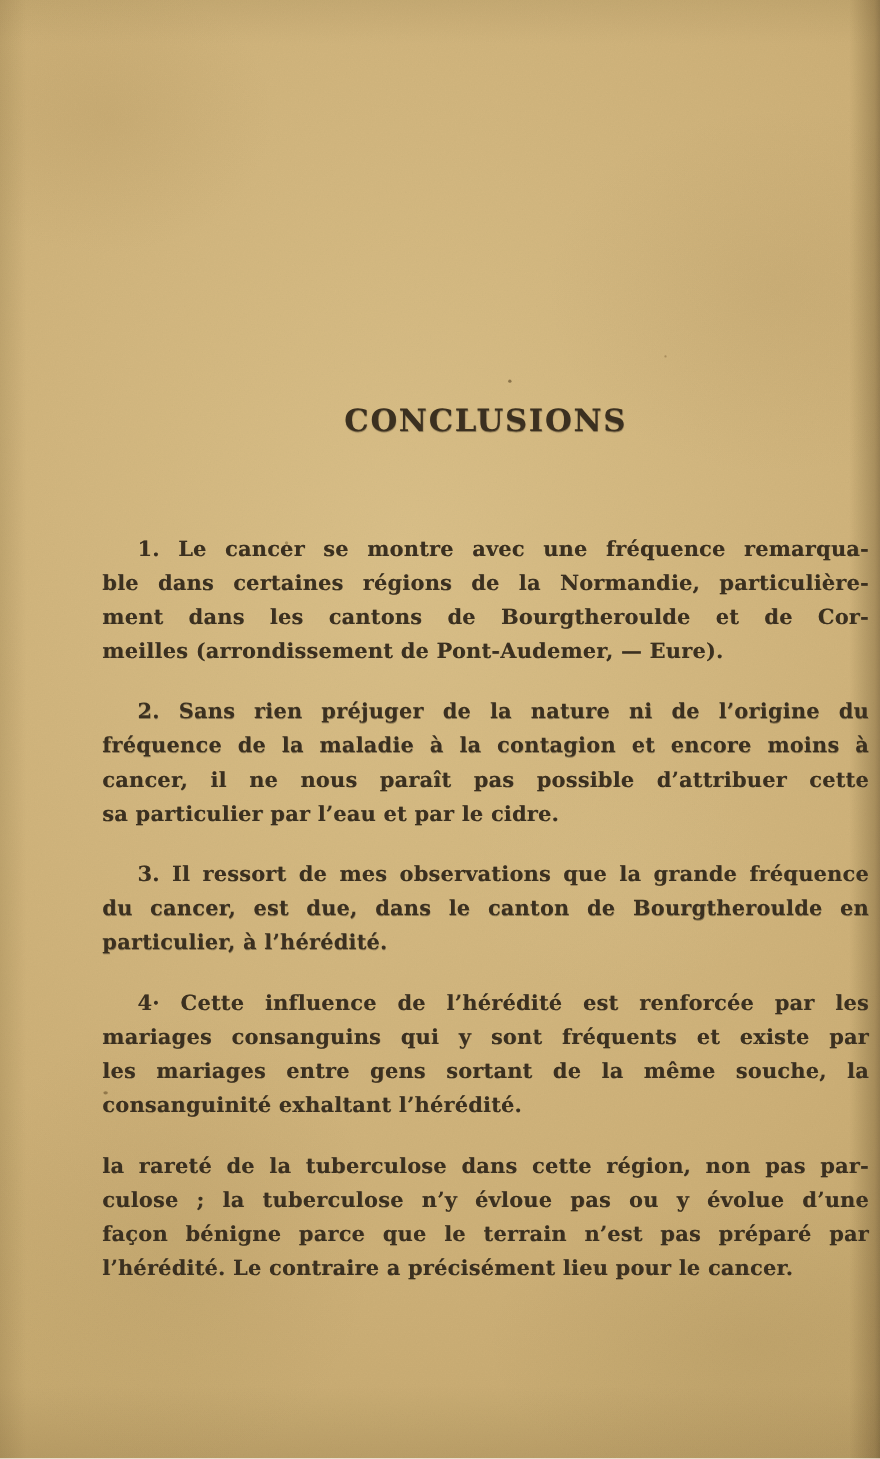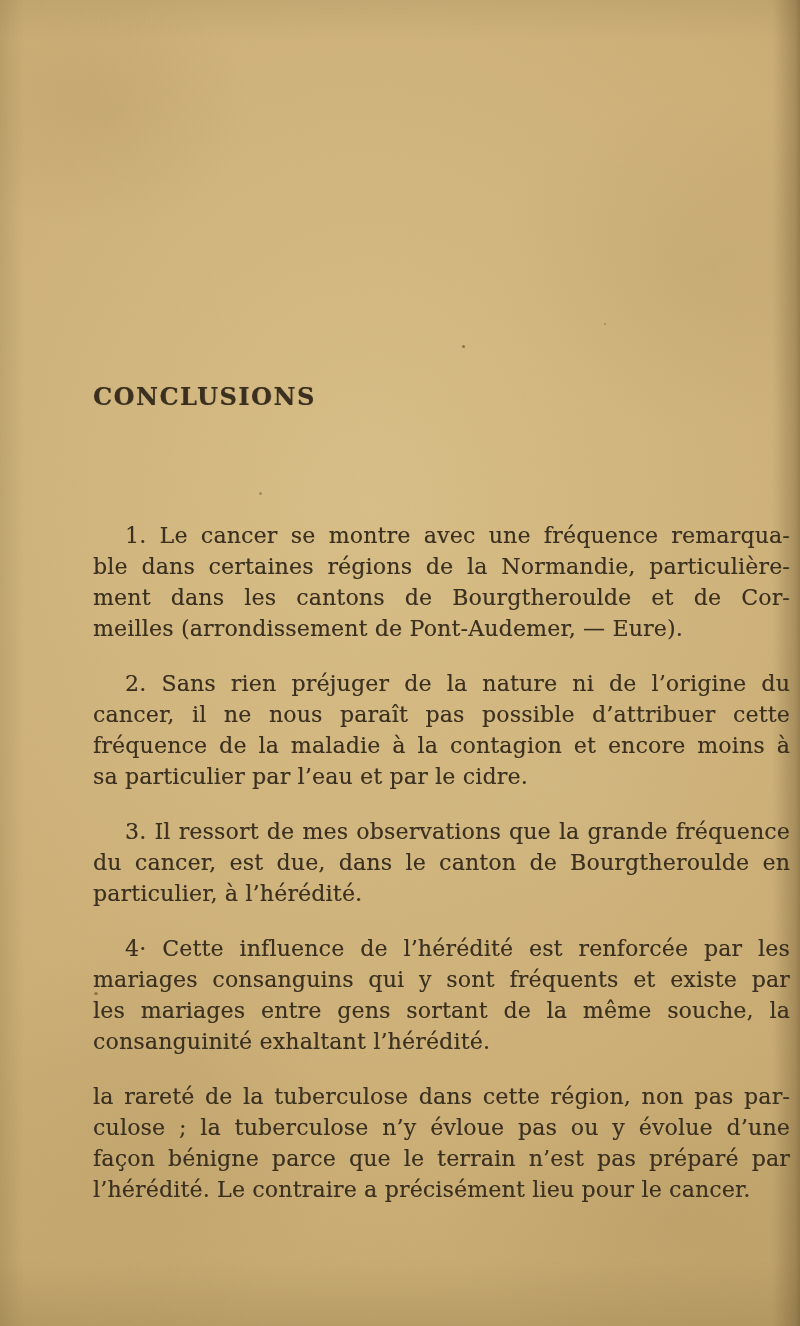--- a/index.html
+++ b/index.html
@@ -36,36 +36,38 @@
     pointer-events:none;
   }
   .grain{
     position:absolute; inset:0;
     width:100%; height:100%;
     mix-blend-mode:multiply;
     pointer-events:none;
   }
   .heading{
     position:absolute;
-    top:382px; left:93px; width:697px;
+    top:366px; left:93px; width:697px;
     margin:0;
-    font-size:24px;
+    text-align:center;
+    font-size:28px;
     font-weight:600;
     letter-spacing:1.5px;
     color:var(--ink);
     text-shadow:0.3px 0.3px 0.7px rgba(59,48,32,.5);
   }
   .textblock{
     position:absolute;
-    top:520px; left:93px; width:697px;
+    top:484px; left:93px; width:697px;
     color:var(--ink);
-    font-size:22px;
+    font-size:19px;
     line-height:31px;
     letter-spacing:0.2px;
     text-shadow:0.3px 0.3px 0.6px rgba(59,48,32,.45);
+    font-weight:bold;
   }
   .para + .para{ margin-top:24px; }
   .line{
     text-align:justify;
     text-align-last:justify;
     white-space:normal;
   }
   .line.first{ text-indent:32px; }
   .line.last{ text-align-last:left; }
   .speck{
@@ -87,22 +89,22 @@
 
   <main class="textblock">
     <section class="para">
         <div class="line first">1. Le cancer se montre avec une fréquence remarqua-</div>
         <div class="line">ble dans certaines régions de la Normandie, particulière-</div>
         <div class="line">ment dans les cantons de Bourgtheroulde et de Cor-</div>
         <div class="line last">meilles (arrondissement de Pont-Audemer, — Eure).</div>
       </section>
     <section class="para">
         <div class="line first">2. Sans rien préjuger de la nature ni de l’origine du</div>
+        <div class="line">fréquence de la maladie à la contagion et encore moins à</div>
         <div class="line">cancer, il ne nous paraît pas possible d’attribuer cette</div>
-        <div class="line">fréquence de la maladie à la contagion et encore moins à</div>
         <div class="line last">sa particulier par l’eau et par le cidre.</div>
       </section>
     <section class="para">
         <div class="line first">3. Il ressort de mes observations que la grande fréquence</div>
         <div class="line">du cancer, est due, dans le canton de Bourgtheroulde en</div>
         <div class="line last">particulier, à l’hérédité.</div>
       </section>
     <section class="para">
         <div class="line first">4· Cette influence de l’hérédité est renforcée par les</div>
         <div class="line">mariages consanguins qui y sont fréquents et existe par</div>

